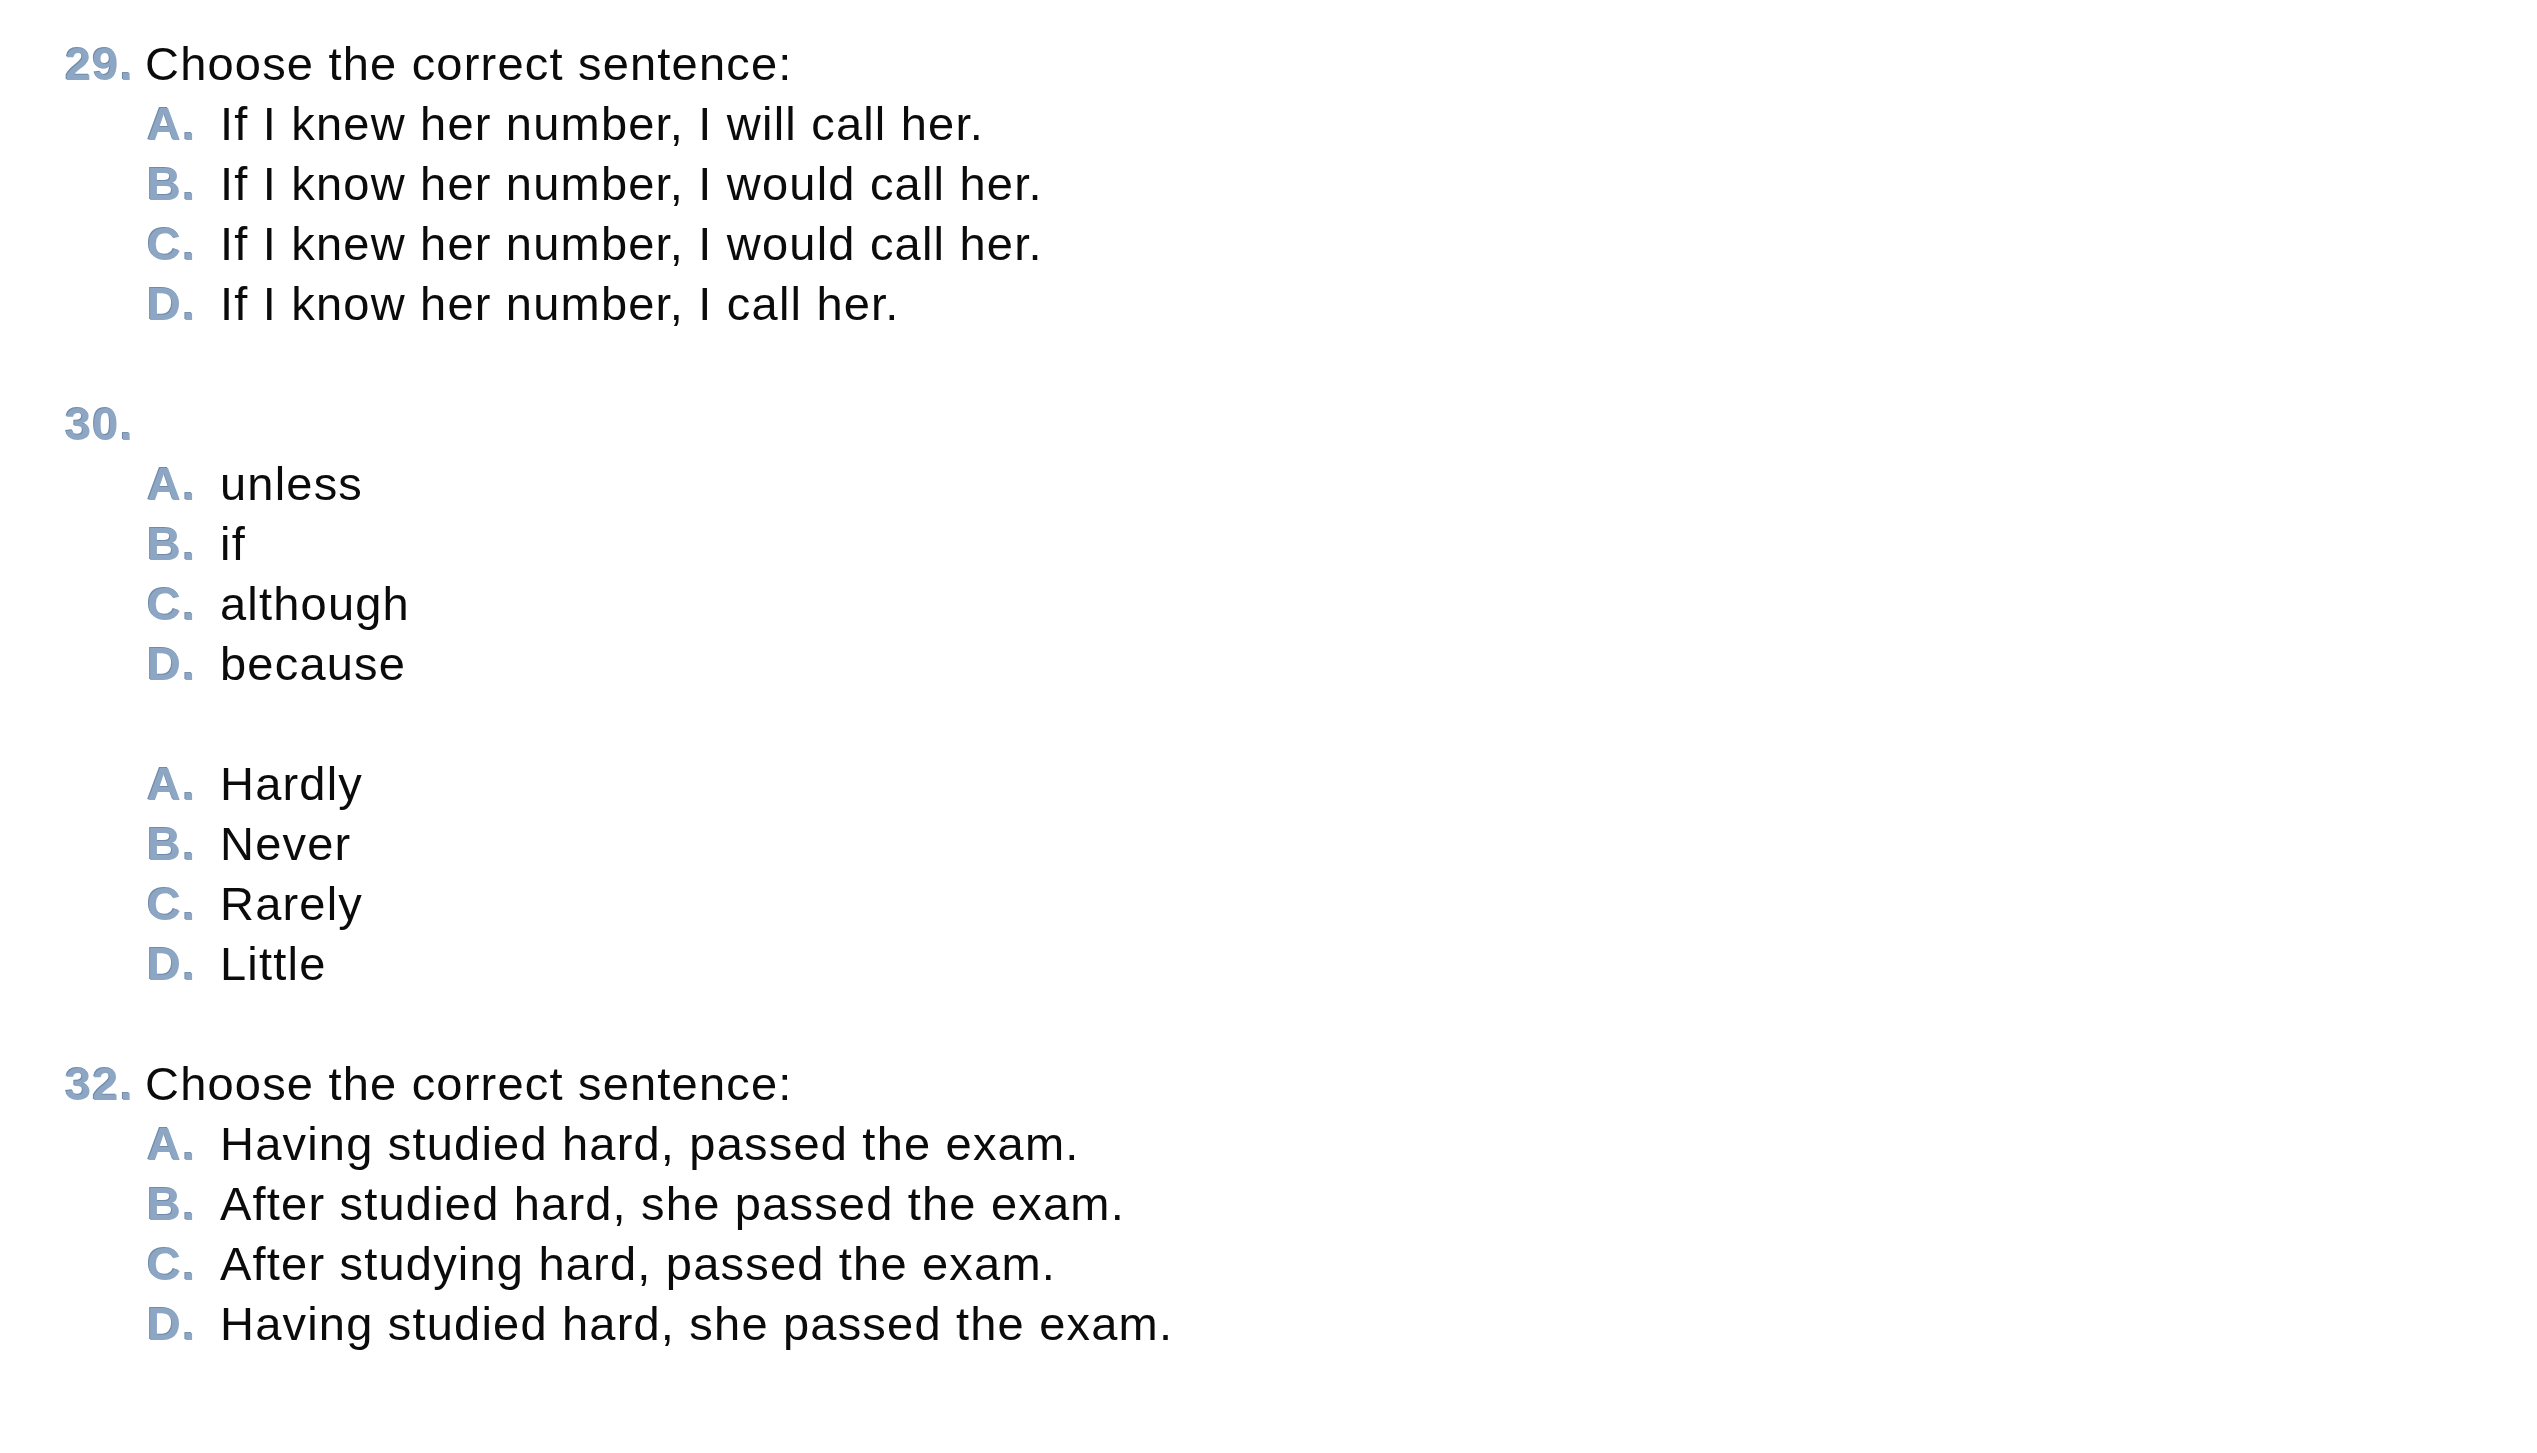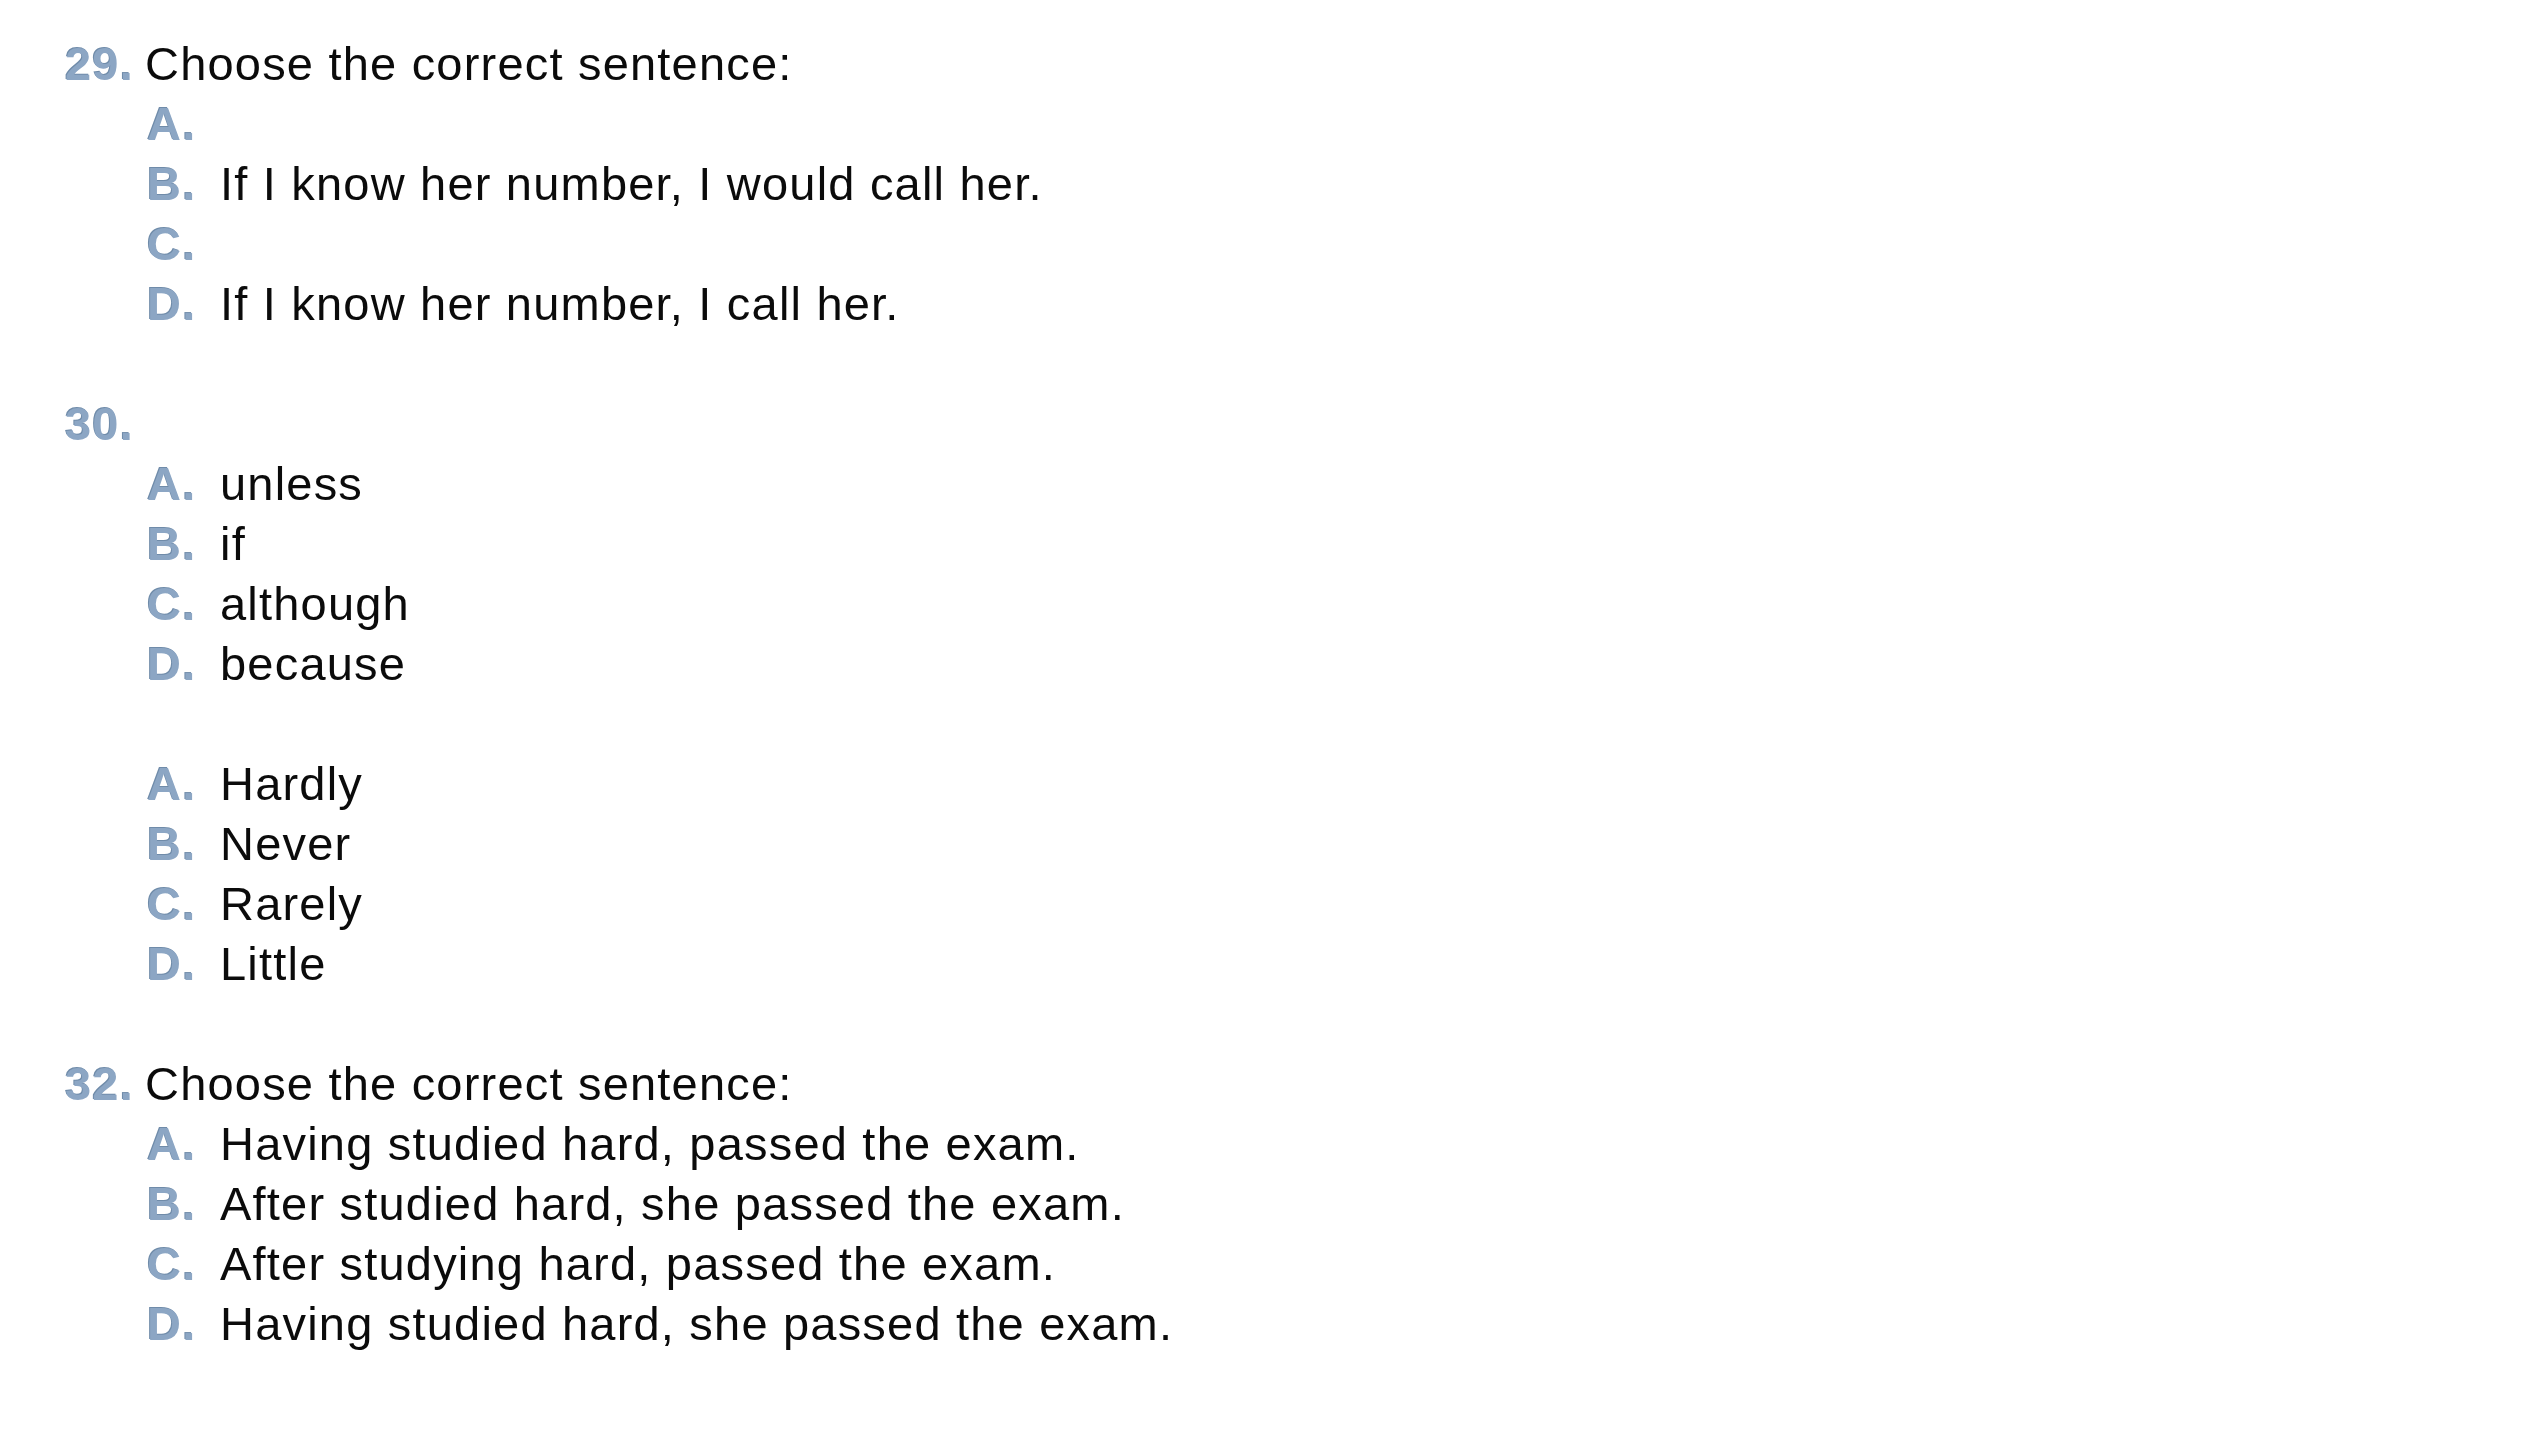--- a/index.html
+++ b/index.html
@@ -47,27 +47,29 @@
 
 <div class="page">
 
   <section class="question">
     <div class="q-line">
       <span class="q-num">29.</span>
       <span class="q-prompt">Choose the correct sentence:</span>
     </div>
     <div class="opt">
       <span class="opt-letter">A.</span>
+      <span class="opt-text">If I knew her number, I will call her.</span>
     </div>
     <div class="opt">
       <span class="opt-letter">B.</span>
       <span class="opt-text">If I know her number, I would call her.</span>
     </div>
     <div class="opt">
       <span class="opt-letter">C.</span>
+      <span class="opt-text">If I knew her number, I would call her.</span>
     </div>
     <div class="opt">
       <span class="opt-letter">D.</span>
       <span class="opt-text">If I know her number, I call her.</span>
     </div>
   </section>
 
   <section class="question">
     <div class="q-line">
       <span class="q-num">30.</span>

